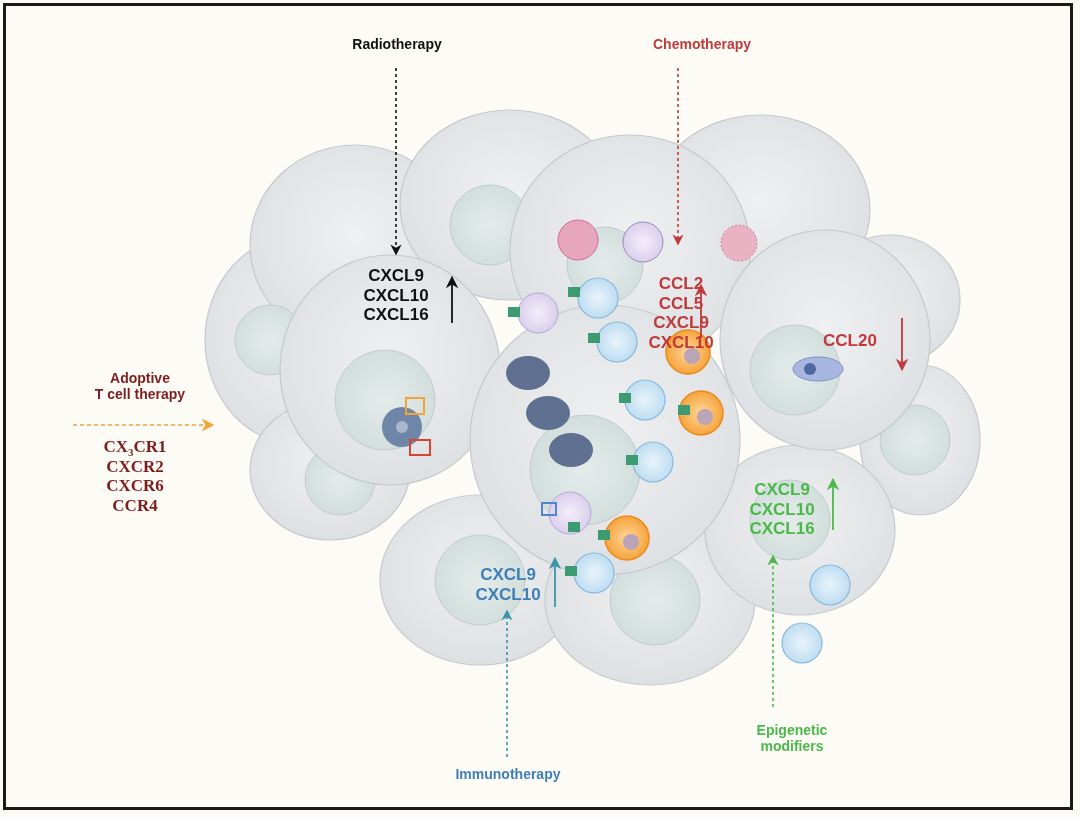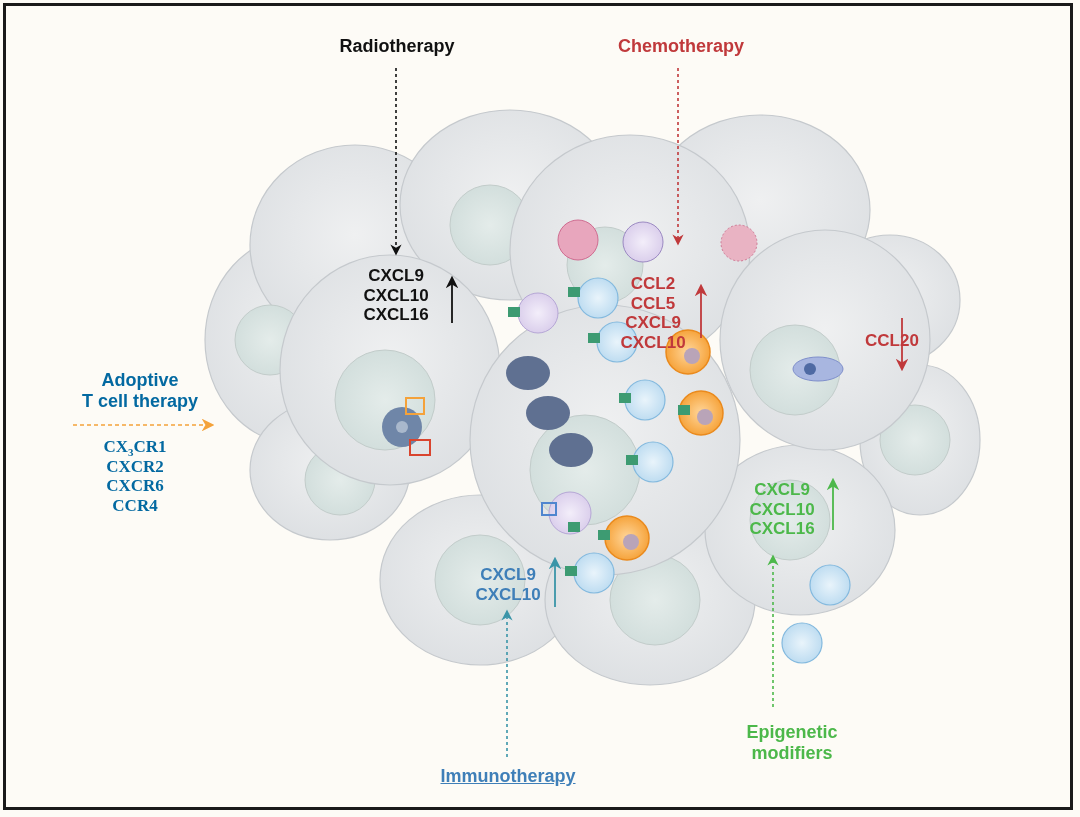--- a/index.html
+++ b/index.html
@@ -2,24 +2,24 @@
 <html><head>
 <meta charset="utf-8">
 <style>
   html,body{margin:0;padding:0;background:#fdfbf6;}
   body{width:1080px;height:817px;overflow:hidden;position:relative;font-family:"Liberation Sans",sans-serif;}
   .frame{position:absolute;left:3px;top:3px;width:1070px;height:807px;border:3px solid #1a1a1a;background:#fdfbf6;box-sizing:border-box;}
   svg.art{position:absolute;left:0;top:0;}
   .lbl{position:absolute;font-weight:bold;text-align:center;line-height:1.15;white-space:nowrap;}
   .radio{color:#111;}
   .chemo{color:#c0393b;}
-  .adopt{color:#0369a1;}
+  .adopt{color:#7f1d1d;}
   .immuno{color:#3f7fb8;}
   .epi{color:#4cb84a;}
-  .t18{font-size:18px;}
+  .t18{font-size:14px;}
   .t17{font-size:17px;}
   sub{font-size:11px;vertical-align:-4px;line-height:0;}
 </style>
 </head>
 <body>
 
 <div class="frame"></div>
 
 <svg class="art" width="1080" height="817" viewBox="0 0 1080 817">
   <defs>
@@ -163,47 +163,47 @@
   <line x1="833" y1="530" x2="833" y2="484" stroke="#4cb84a" stroke-width="1.8" marker-end="url(#ah-green)"></line>
 </svg>
 
 <div class="lbl radio t18" style="left:330px;top:36px;width:134px;">Radiotherapy</div>
 <div class="lbl radio t17" style="left:352px;top:266px;width:88px;">
   <div>CXCL9</div>
   <div>CXCL10</div>
   <div>CXCL16</div>
 </div>
 
-<div class="lbl chemo t18" style="left:603px;top:36px;width:156px;">Chemotherapy</div>
-<div class="lbl chemo t17" style="left:610px;top:274px;width:86px;">
+<div class="lbl chemo t18" style="left:624px;top:36px;width:156px;">Chemotherapy</div>
+<div class="lbl chemo t17" style="left:638px;top:274px;width:86px;">
   <div>CCL2</div>
   <div>CCL5</div>
   <div>CXCL9</div>
   <div>CXCL10</div>
 </div>
-<div class="lbl chemo t17" style="left:857px;top:331px;width:70px;">
+<div class="lbl chemo t17" style="left:815px;top:331px;width:70px;">
   <div>CCL20</div>
 </div>
 
 <div class="lbl adopt t18" style="left:60px;top:370px;width:160px;">
   <div>Adoptive</div>
   <div>T cell therapy</div>
 </div>
 <div class="lbl adopt t17" style="left:80px;top:437px;width:110px;font-family:Liberation Serif, serif;">
   <div><span>CX</span><sub>3</sub><span>CR1</span></div>
   <div>CXCR2</div>
   <div>CXCR6</div>
   <div>CCR4</div>
 </div>
 
 <div class="lbl immuno t17" style="left:463px;top:565px;width:90px;">
   <div>CXCL9</div>
   <div>CXCL10</div>
 </div>
-<div class="lbl immuno t18" style="left:425px;top:766px;width:166px;text-decoration:underline;">Immunotherapy</div>
+<div class="lbl immuno t18" style="left:425px;top:766px;width:166px;">Immunotherapy</div>
 
 <div class="lbl epi t17" style="left:738px;top:480px;width:88px;">
   <div>CXCL9</div>
   <div>CXCL10</div>
   <div>CXCL16</div>
 </div>
 <div class="lbl epi t18" style="left:718px;top:722px;width:148px;">
   <div>Epigenetic</div>
   <div>modifiers</div>
 </div>

